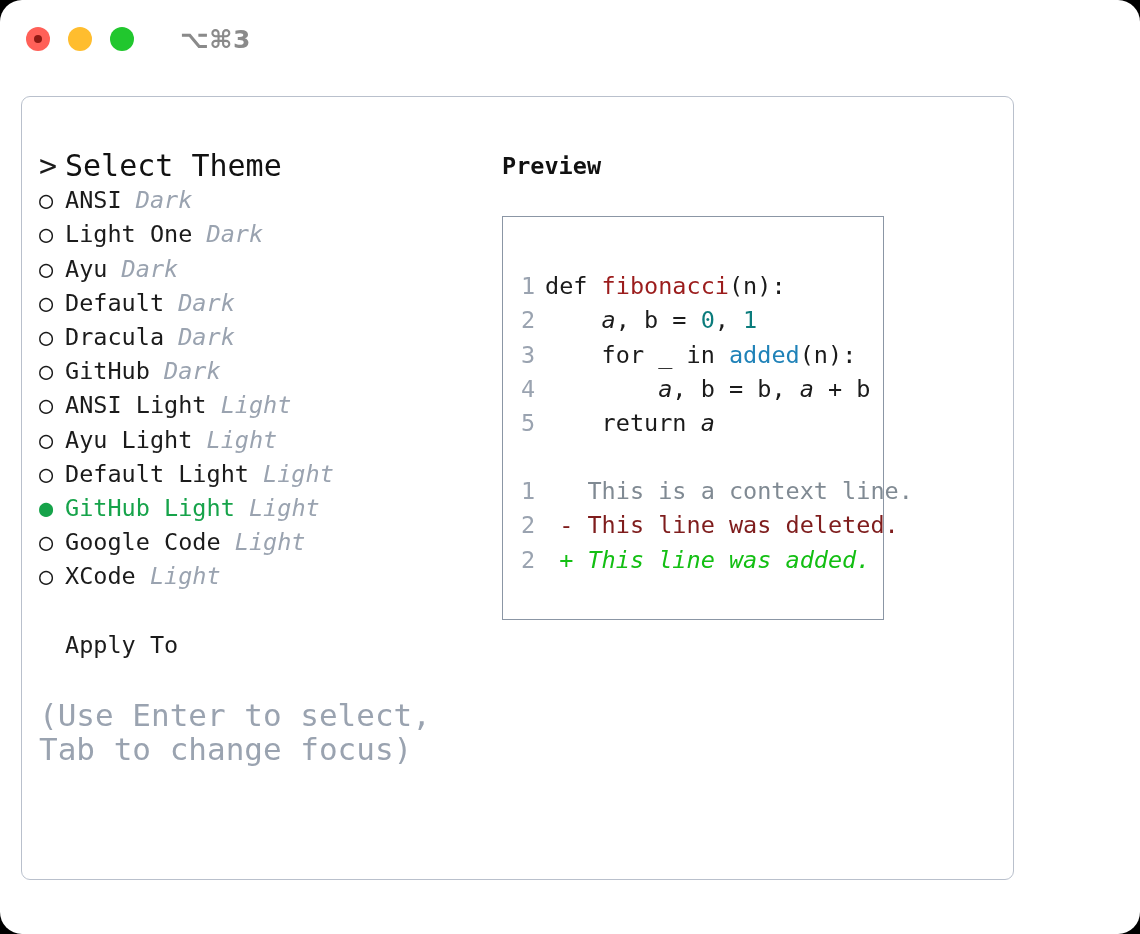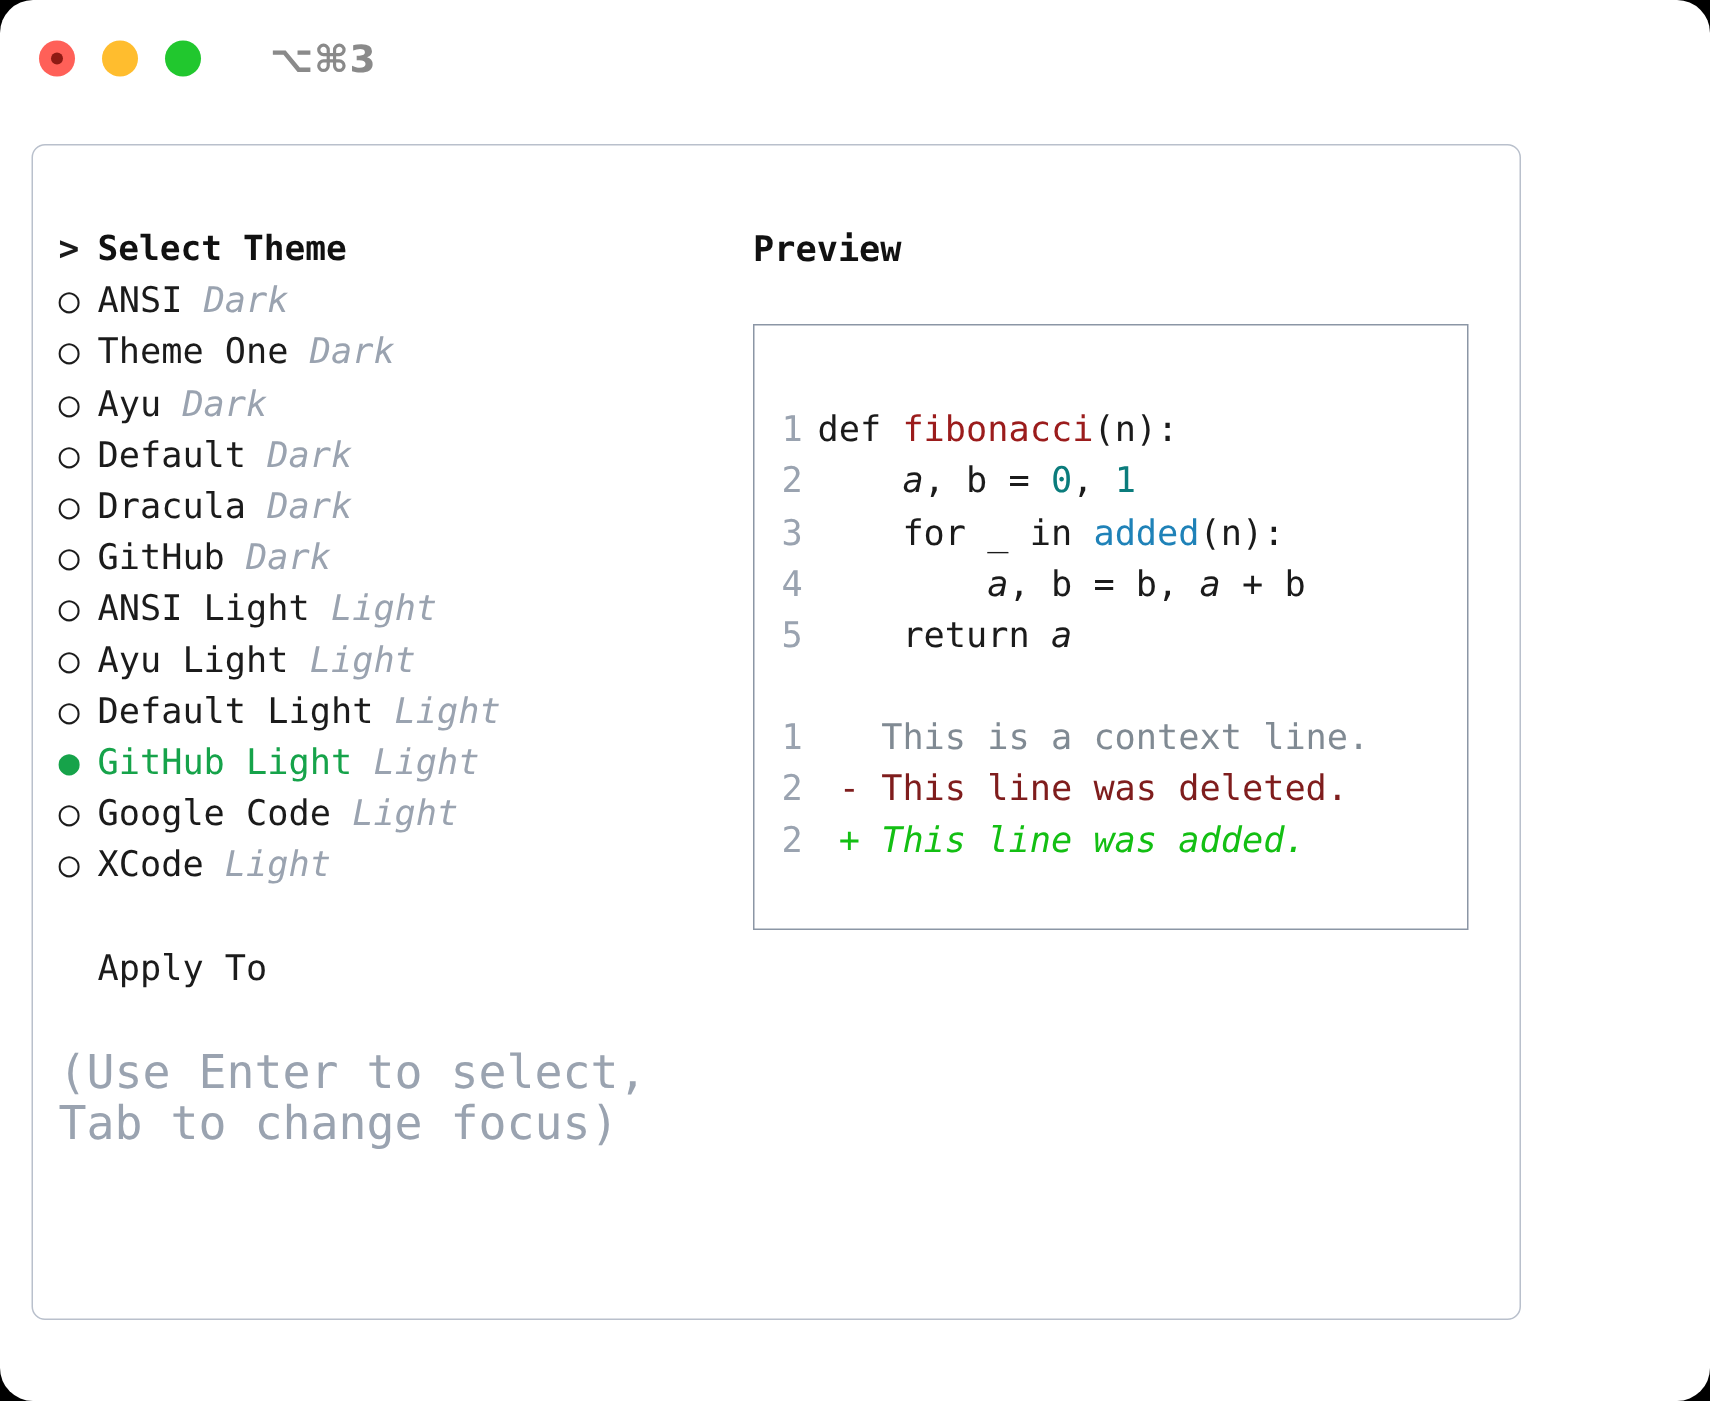--- a/index.html
+++ b/index.html
@@ -102,22 +102,22 @@
     box-sizing: border-box;
   }
 
   .row {
     font-size: 23.5px;
     line-height: 34.2px;
     white-space: pre;
     color: #1b1b1b;
   }
   .heading {
-    font-weight: bold;
-    font-size: 23px;
+    font-weight: normal;
+    font-size: 30px;
     line-height: 34.2px;
     color: #111111;
     white-space: pre;
   }
   .marker {
     display: inline-block;
     width: 26px;
     color: #1b1b1b;
   }
   .marker.sel { color: #16a34a; }
@@ -144,21 +144,21 @@
   }
   #preview-title {
     font-size: 23.5px;
     font-weight: bold;
     color: #111111;
     margin-left: 0px;
     line-height: 34.2px;
   }
   #preview-box {
     margin-top: 33px;
-    width: 477px;
+    width: 382px;
     height: 404px;
     border: 1.6px solid #8b96a5;
     box-sizing: border-box;
     background: #ffffff;
     padding: 52px 0 0 18px;
   }
   .code-line {
     font-size: 23.5px;
     line-height: 34.2px;
     white-space: pre;
@@ -194,21 +194,21 @@
 
   <div id="panel">
     <div id="panel-inner">
 
       <div id="left-col">
 
         <div class="heading"><span class="marker">&gt;</span><span>Select Theme</span></div>
 
         <div id="theme-list">
             <div class="row"><span class="marker">○</span><span>ANSI </span><span class="variant">Dark</span></div>
-            <div class="row"><span class="marker">○</span><span>Theme One </span><span class="variant">Dark</span></div>
+            <div class="row"><span class="marker">○</span><span>Light One </span><span class="variant">Dark</span></div>
             <div class="row"><span class="marker">○</span><span>Ayu </span><span class="variant">Dark</span></div>
             <div class="row"><span class="marker">○</span><span>Default </span><span class="variant">Dark</span></div>
             <div class="row"><span class="marker">○</span><span>Dracula </span><span class="variant">Dark</span></div>
             <div class="row"><span class="marker">○</span><span>GitHub </span><span class="variant">Dark</span></div>
             <div class="row"><span class="marker">○</span><span>ANSI Light </span><span class="variant">Light</span></div>
             <div class="row"><span class="marker">○</span><span>Ayu Light </span><span class="variant">Light</span></div>
             <div class="row"><span class="marker">○</span><span>Default Light </span><span class="variant">Light</span></div>
             <div class="row"><span class="marker sel">●</span><span class="label-sel">GitHub Light </span><span class="variant">Light</span></div>
             <div class="row"><span class="marker">○</span><span>Google Code </span><span class="variant">Light</span></div>
             <div class="row"><span class="marker">○</span><span>XCode </span><span class="variant">Light</span></div>

